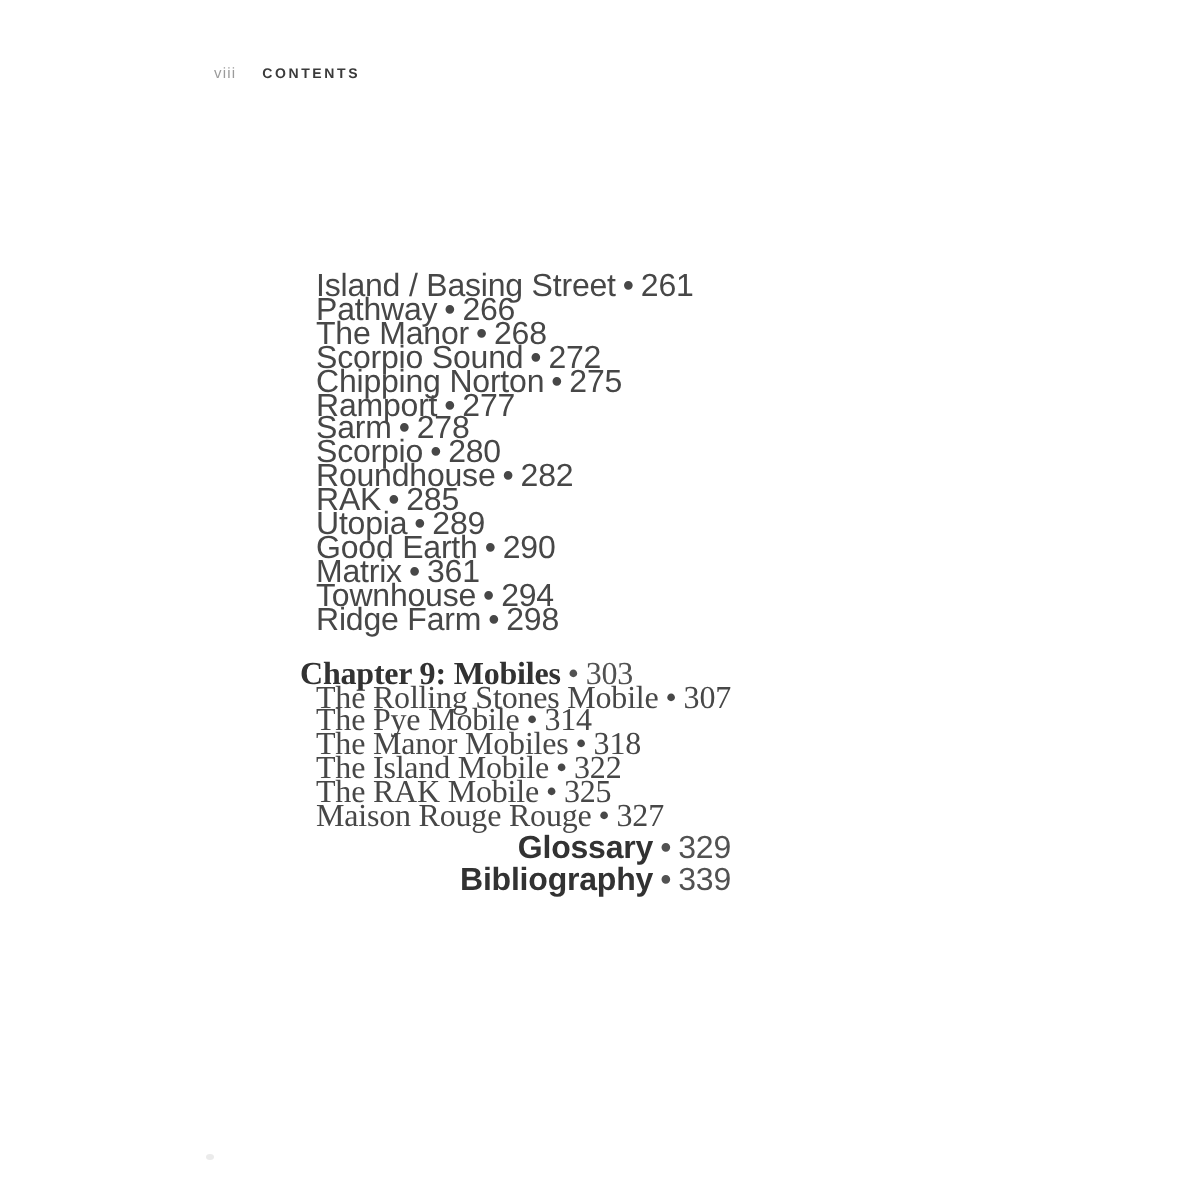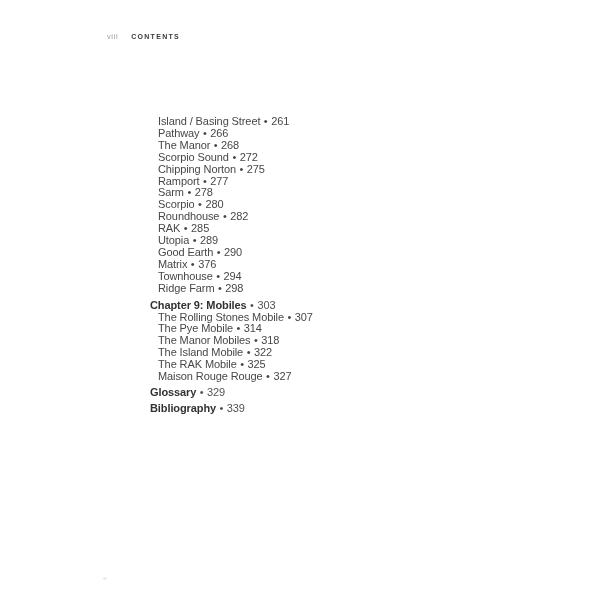--- a/index.html
+++ b/index.html
@@ -19,28 +19,28 @@
   }
   .folio {
     font-size:7.5px; color:#9b9b9b;
     letter-spacing:0.6px; margin-right:13px;
   }
   .running-head {
     font-size:7px; font-weight:bold; color:#3a3a3a;
     letter-spacing:1.3px;
   }
   .toc {
-    position:absolute; top:116px; left:150px;
-    font-size:11px; color:#474747; letter-spacing:-0.1px;
+    position:absolute; top:138px; left:150px;
+    font-size:16px; color:#474747; letter-spacing:-0.1px;
   }
   .toc-row { line-height:11.9px; white-space:nowrap; }
   .toc-row.sub { padding-left:8px; }
   .toc-row.head { font-weight:bold; color:#323232; }
-  .chapter-section { margin-top:5px; }
-  .backmatter { margin-top:2.5px; }
+  .chapter-section { margin-top:15px;font-family:Liberation Serif, serif; }
+  .backmatter { margin-top:2.5px;text-align:right; }
   .backmatter .toc-row {
     line-height:15.15px; font-weight:bold; color:#323232;
   }
   .toc-row.head .sep, .toc-row.head .p,
   .backmatter .sep, .backmatter .p {
     font-weight:normal; color:#525252;
   }
   .sep { margin:0 3.5px; }
   .speck {
     position:absolute; left:103px; top:577px;
@@ -65,21 +65,21 @@
         <div class="toc-row sub"><span class="t">The Manor</span><span class="sep">•</span><span class="p">268</span></div>
         <div class="toc-row sub"><span class="t">Scorpio Sound</span><span class="sep">•</span><span class="p">272</span></div>
         <div class="toc-row sub"><span class="t">Chipping Norton</span><span class="sep">•</span><span class="p">275</span></div>
         <div class="toc-row sub"><span class="t">Ramport</span><span class="sep">•</span><span class="p">277</span></div>
         <div class="toc-row sub"><span class="t">Sarm</span><span class="sep">•</span><span class="p">278</span></div>
         <div class="toc-row sub"><span class="t">Scorpio</span><span class="sep">•</span><span class="p">280</span></div>
         <div class="toc-row sub"><span class="t">Roundhouse</span><span class="sep">•</span><span class="p">282</span></div>
         <div class="toc-row sub"><span class="t">RAK</span><span class="sep">•</span><span class="p">285</span></div>
         <div class="toc-row sub"><span class="t">Utopia</span><span class="sep">•</span><span class="p">289</span></div>
         <div class="toc-row sub"><span class="t">Good Earth</span><span class="sep">•</span><span class="p">290</span></div>
-        <div class="toc-row sub"><span class="t">Matrix</span><span class="sep">•</span><span class="p">376</span></div>
+        <div class="toc-row sub"><span class="t">Matrix</span><span class="sep">•</span><span class="p">361</span></div>
         <div class="toc-row sub"><span class="t">Townhouse</span><span class="sep">•</span><span class="p">294</span></div>
         <div class="toc-row sub"><span class="t">Ridge Farm</span><span class="sep">•</span><span class="p">298</span></div>
       </div>
 
     <div class="chapter-section">
       <div class="toc-row head">
         <span class="t">Chapter 9: Mobiles</span><span class="sep">•</span><span class="p">303</span>
       </div>
       <div>
           <div class="toc-row sub"><span class="t">The Rolling Stones Mobile</span><span class="sep">•</span><span class="p">307</span></div>

